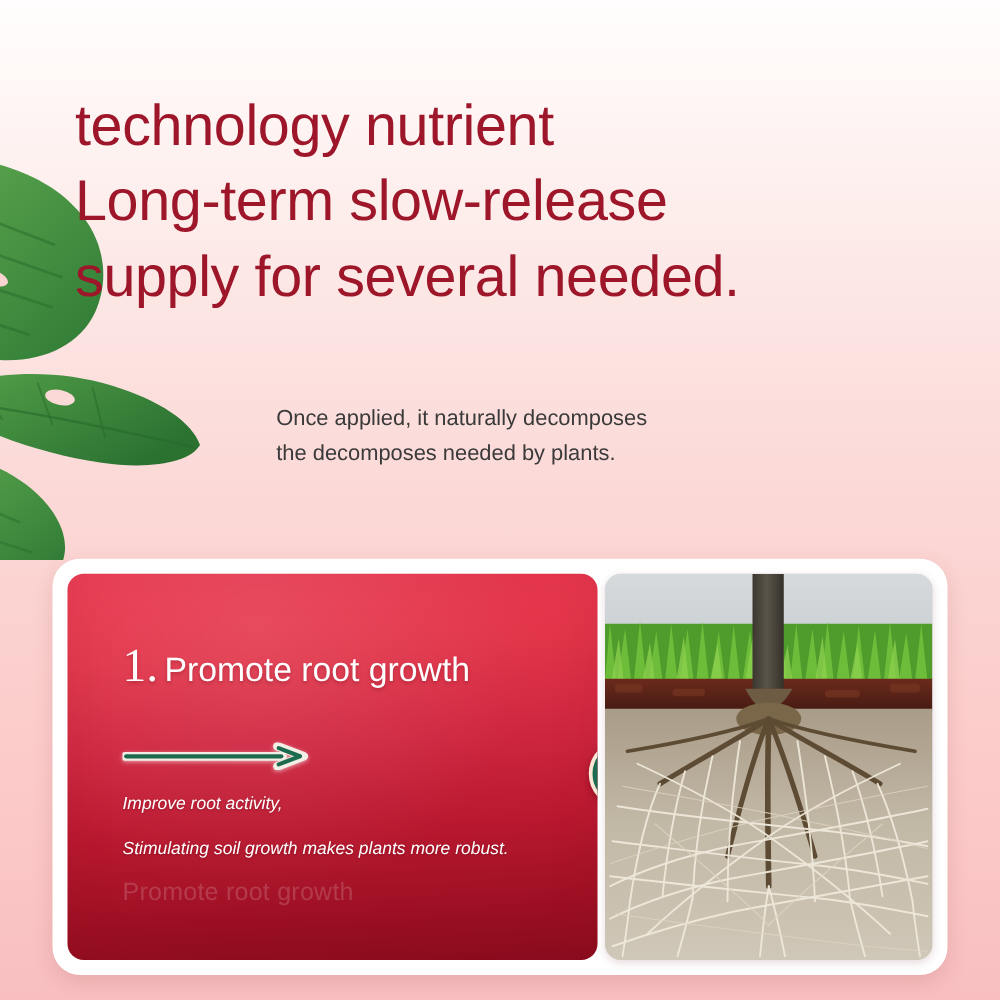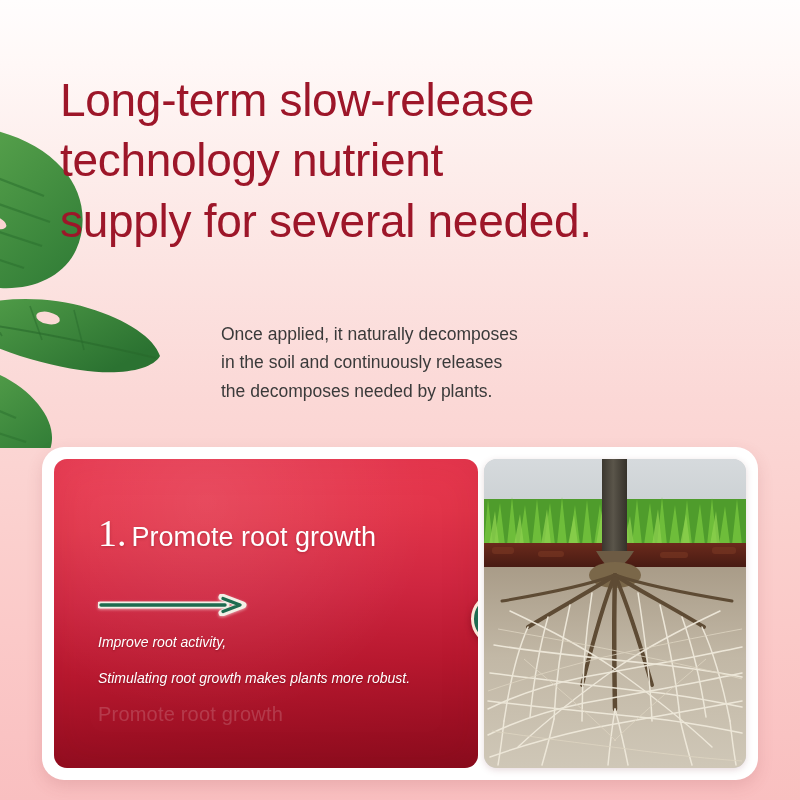--- a/index.html
+++ b/index.html
@@ -137,28 +137,27 @@
       <path d="M-14,244 C26,238 76,256 100,286 C118,308 118,330 104,344
                L-22,344 Z" fill="url(#lg1)"></path>
       <path d="M-12,262 L78,300" stroke="#2a6f2e" stroke-width="2.2" fill="none" opacity="0.5"></path>
       <path d="M-12,292 L88,324" stroke="#2a6f2e" stroke-width="2.2" fill="none" opacity="0.5"></path>
       <ellipse cx="30" cy="272" rx="11" ry="5" fill="#fbd4d2" transform="rotate(22 30 272)"></ellipse>
     </g>
   </svg>
 </div>
 
 <h1 class="headline">
+  <span class="hl-line">technology nutrient</span>
   <span class="hl-line">Long-term slow-release</span>
-  <span class="hl-line">technology nutrient</span>
   <span class="hl-line">supply for several needed.</span>
 </h1>
 
 <p class="subcopy">
   <span class="sc-line">Once applied, it naturally decomposes</span>
-  <span class="sc-line">in the soil and continuously releases</span>
   <span class="sc-line">the decomposes needed by plants.</span>
 </p>
 
 <div class="card">
 
   <div class="panel">
 
     <div class="panel-heading">
       <span class="num">1.</span>
       <span class="ttl">Promote root growth</span>
@@ -168,21 +167,21 @@
       <svg viewBox="0 0 152 22" xmlns="http://www.w3.org/2000/svg">
         <path d="M2,11 L128,11" stroke="#f3efe6" stroke-width="7" stroke-linecap="round" fill="none"></path>
         <path d="M124,3 L145,11 L124,19" stroke="#f3efe6" stroke-width="7" stroke-linecap="round" stroke-linejoin="round" fill="none"></path>
         <path d="M3,11 L127,11" stroke="#1d6b4f" stroke-width="3.4" stroke-linecap="round" fill="none"></path>
         <path d="M125,4.5 L142,11 L125,17.5" stroke="#1d6b4f" stroke-width="3.4" stroke-linecap="round" stroke-linejoin="round" fill="none"></path>
       </svg>
     </div>
 
     <div class="bullets">
       <span class="b-line">Improve root activity,</span>
-      <span class="b-line">Stimulating root growth makes plants more robust.</span>
+      <span class="b-line">Stimulating soil growth makes plants more robust.</span>
     </div>
 
     <div class="watermark">Promote root growth</div>
 
     <div class="badge">
       
     </div>
   </div>
 
   <div class="photo">

